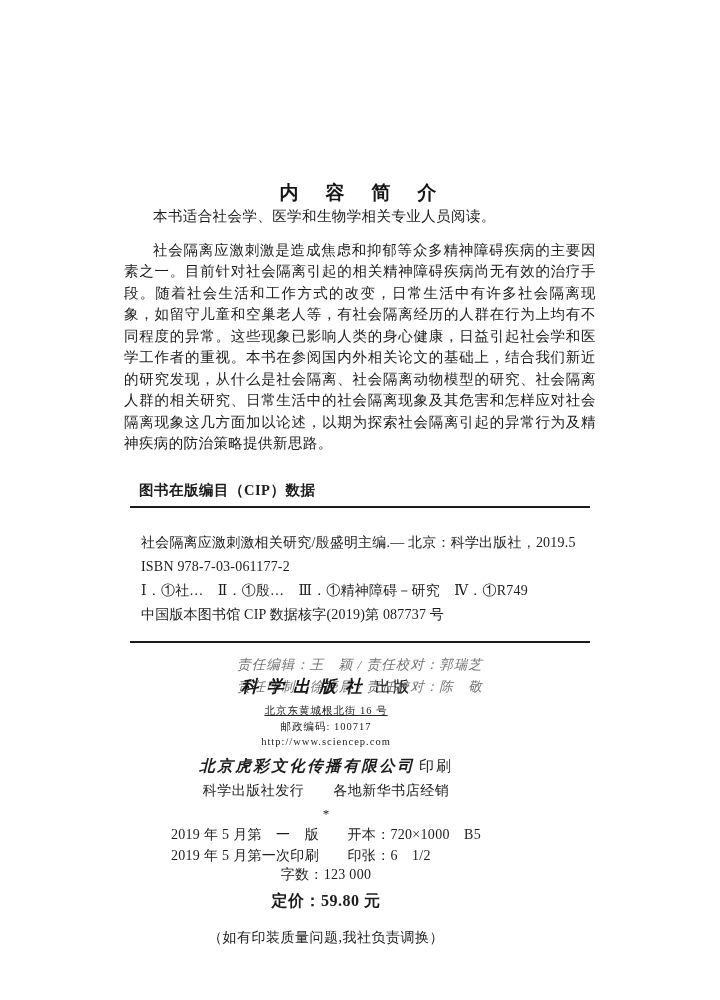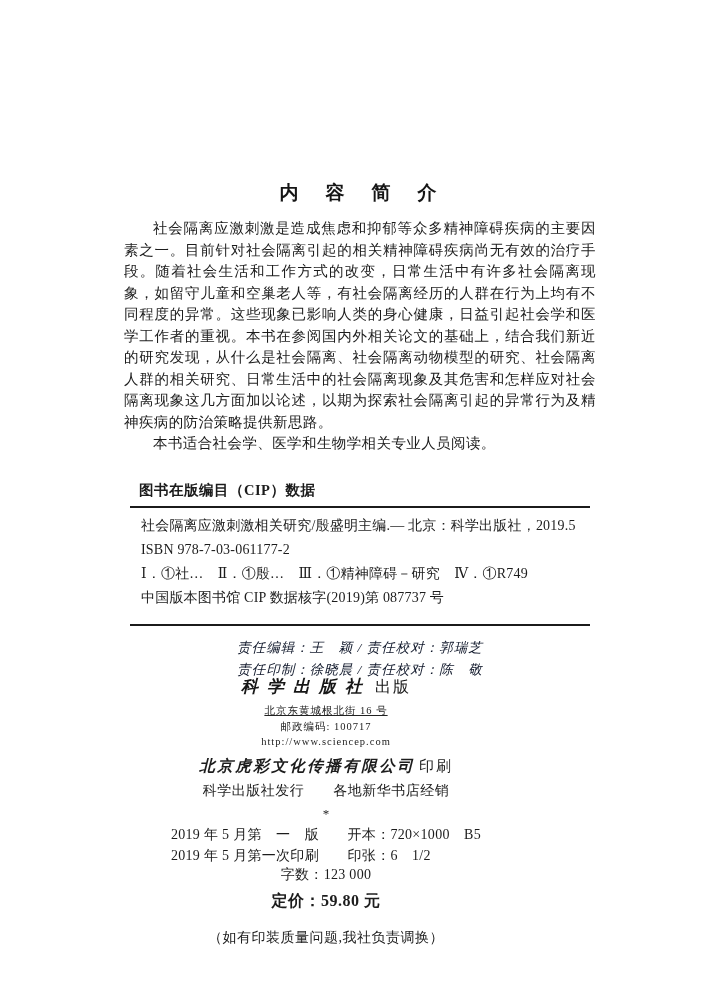--- a/index.html
+++ b/index.html
@@ -51,40 +51,40 @@
     font-size: 14.5px;
     padding-left: 15px;
     letter-spacing: 0.5px;
   }
   .cip-rule {
     border: none;
     border-top: 2px solid #1b1b1b;
     margin: 6px 6px 0 6px;
   }
   .cip-body {
-    padding: 9px 0 12px 17px;
+    padding: 26px 0 12px 17px;
     font-size: 14px;
   }
   .cip-line {
     margin: 0 0 7px 0;
     line-height: 17px;
     letter-spacing: 0.2px;
   }
   .cip-line.last {
     margin-bottom: 0;
   }
   
   .credits {
     margin-top: 11px;
     text-align: center;
     font-style: italic;
     font-size: 13.5px;
     line-height: 22px;
     letter-spacing: 1px;
-    color: #0f172a;
+    color: #737373;
   }
   
   .colophon {
     position: absolute;
     left: 0;
     top: 665px;
     width: 652px;
     text-align: center;
   }
   .press-line {
@@ -159,22 +159,22 @@
   }
 </style>
 </head>
 <body>
 
 <div class="page">
   <div class="column">
 
     <div class="book-title">内　容　简　介</div>
 
+    <p class="intro-para second">本书适合社会学、医学和生物学相关专业人员阅读。</p>
     <p class="intro-para">社会隔离应激刺激是造成焦虑和抑郁等众多精神障碍疾病的主要因素之一。目前针对社会隔离引起的相关精神障碍疾病尚无有效的治疗手段。随着社会生活和工作方式的改变，日常生活中有许多社会隔离现象，如留守儿童和空巢老人等，有社会隔离经历的人群在行为上均有不同程度的异常。这些现象已影响人类的身心健康，日益引起社会学和医学工作者的重视。本书在参阅国内外相关论文的基础上，结合我们新近的研究发现，从什么是社会隔离、社会隔离动物模型的研究、社会隔离人群的相关研究、日常生活中的社会隔离现象及其危害和怎样应对社会隔离现象这几方面加以论述，以期为探索社会隔离引起的异常行为及精神疾病的防治策略提供新思路。</p>
-    <p class="intro-para second">本书适合社会学、医学和生物学相关专业人员阅读。</p>
 
     <div class="cip">
       <div class="cip-heading">图书在版编目（CIP）数据</div>
       <hr class="cip-rule">
       <div class="cip-body">
         <p class="cip-line">社会隔离应激刺激相关研究/殷盛明主编.— 北京：科学出版社，2019.5</p>
         <p class="cip-line">ISBN 978-7-03-061177-2</p>
         <p class="cip-line">Ⅰ．①社…　Ⅱ．①殷…　Ⅲ．①精神障碍－研究　Ⅳ．①R749</p>
         <p class="cip-line last">中国版本图书馆 CIP 数据核字(2019)第 087737 号</p>
       </div>

